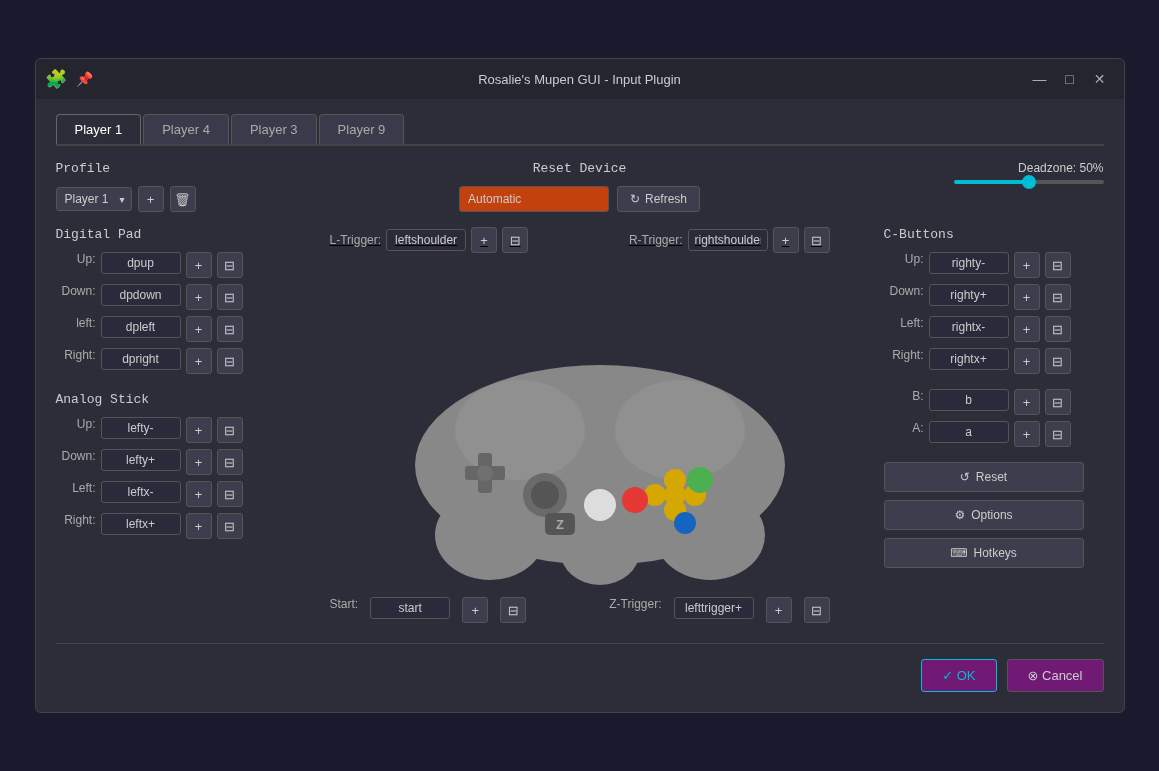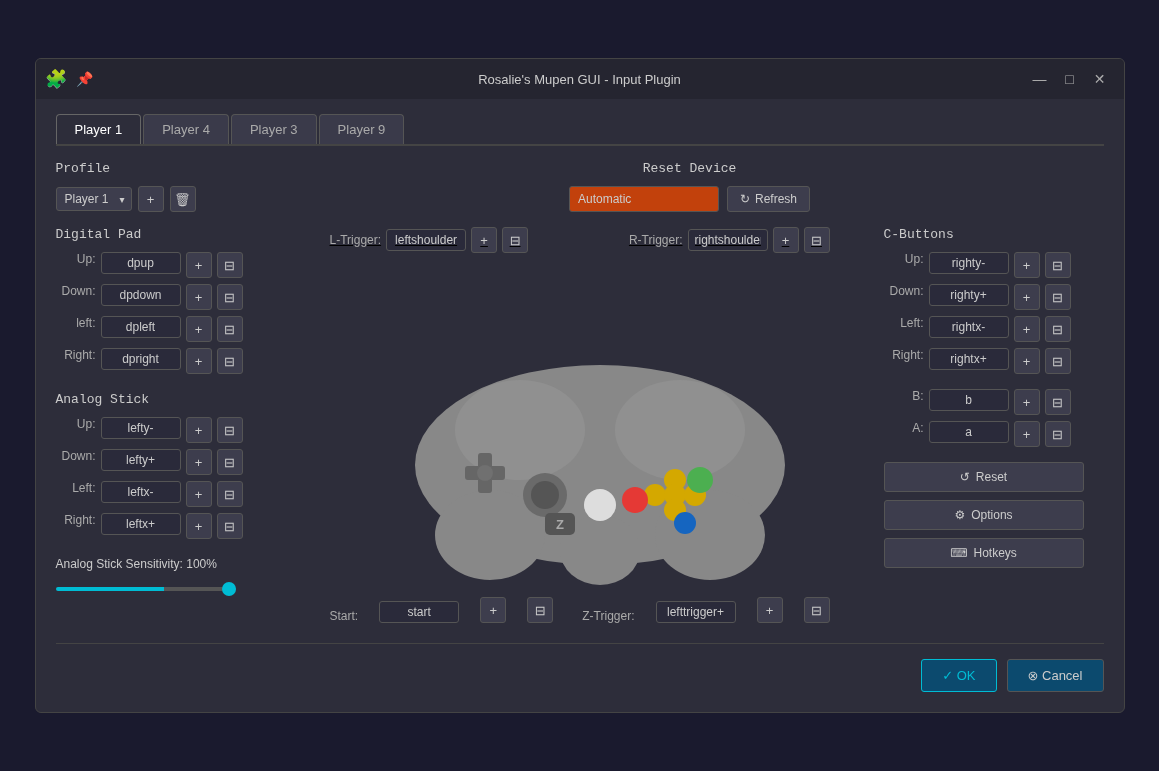--- a/index.html
+++ b/index.html
@@ -143,21 +143,21 @@
     
     .trigger-row { display: flex; align-items: center; justify-content: space-between; width: 100%; max-width: 500px; margin-bottom: 12px; text-decoration: underline; }
     .trigger-group { display: flex; align-items: center; gap: 5px; }
     .trigger-label { color: #aaa; font-size: 12px; }
 
     
     .controller-container { width: 380px; height: 320px; position: relative; margin: 0 auto; }
 
     
     .bottom-row { display: flex; align-items: center; justify-content: space-between; width: 100%; max-width: 500px; margin-top: 12px; }
-    .bottom-group { display: flex; align-items: flex-end; gap: 21px; }
+    .bottom-group { display: flex; align-items: flex-start; gap: 12px; }
     .deadzone-label { color: #ccc; font-size: 12px; margin-bottom: 5px; }
     .deadzone-slider {
       -webkit-appearance: none;
       width: 150px;
       height: 4px;
       background: linear-gradient(to right, #00bcd4 50%, #555 50%);
       border-radius: 2px;
       outline: none;
     }
     .deadzone-slider::-webkit-slider-thumb {
@@ -186,21 +186,21 @@
       display: flex;
       align-items: center;
       justify-content: center;
       gap: 6px;
       width: 200px;
     }
 
     
     .footer { display: flex; justify-content: flex-end; gap: 10px; margin-top: 20px; padding-top: 15px; border-top: 1px solid #444; }
     .btn-footer {
-      background: #0c4a6e;
+      background: #701a75;
       border: 1px solid #555;
       color: #ccc;
       padding: 8px 20px;
       font-size: 13px;
       border-radius: 3px;
       cursor: pointer;
       display: flex;
       align-items: center;
       gap: 6px;
     }
@@ -281,20 +281,24 @@
         <div class="input-device-row">
           <select class="combo-select">
             <option>Automatic</option>
           </select>
           <button class="refresh-btn">
             <span>↻</span>
             <span>Refresh</span>
           </button>
         </div>
       </div>
+      <div class="top-right right-panel-top">
+        <div class="deadzone-label">Deadzone: 50%</div>
+        <input type="range" class="deadzone-slider" min="0" max="100" value="50" style="">
+      </div>
     </div>
 
     <div class="main-layout">
 
       <div class="left-panel">
 
         <div class="digital-pad-section">
           <div class="section-label">Digital Pad</div>
 
           <div class="mapping-row">
@@ -345,24 +349,20 @@
             <button class="btn-icon">⊟</button>
           </div>
           <div class="mapping-row">
             <span class="mapping-label">Right:</span>
             <input class="input-field" type="text" value="leftx+" style="">
             <button class="btn-icon">+</button>
             <button class="btn-icon">⊟</button>
           </div>
         </div>
 
-        <div class="slider-section">
-          <div class="slider-label">Analog Stick Sensitivity: 100%</div>
-          <input type="range" class="slider" min="0" max="100" value="100" style="">
-        </div>
       </div>
 
       <div class="center-panel">
 
         <div class="trigger-row">
           <div class="trigger-group">
             <span class="trigger-label">L-Trigger:</span>
             <input class="input-field" type="text" value="leftshoulder" style="">
             <button class="btn-icon">+</button>
             <button class="btn-icon">⊟</button>

